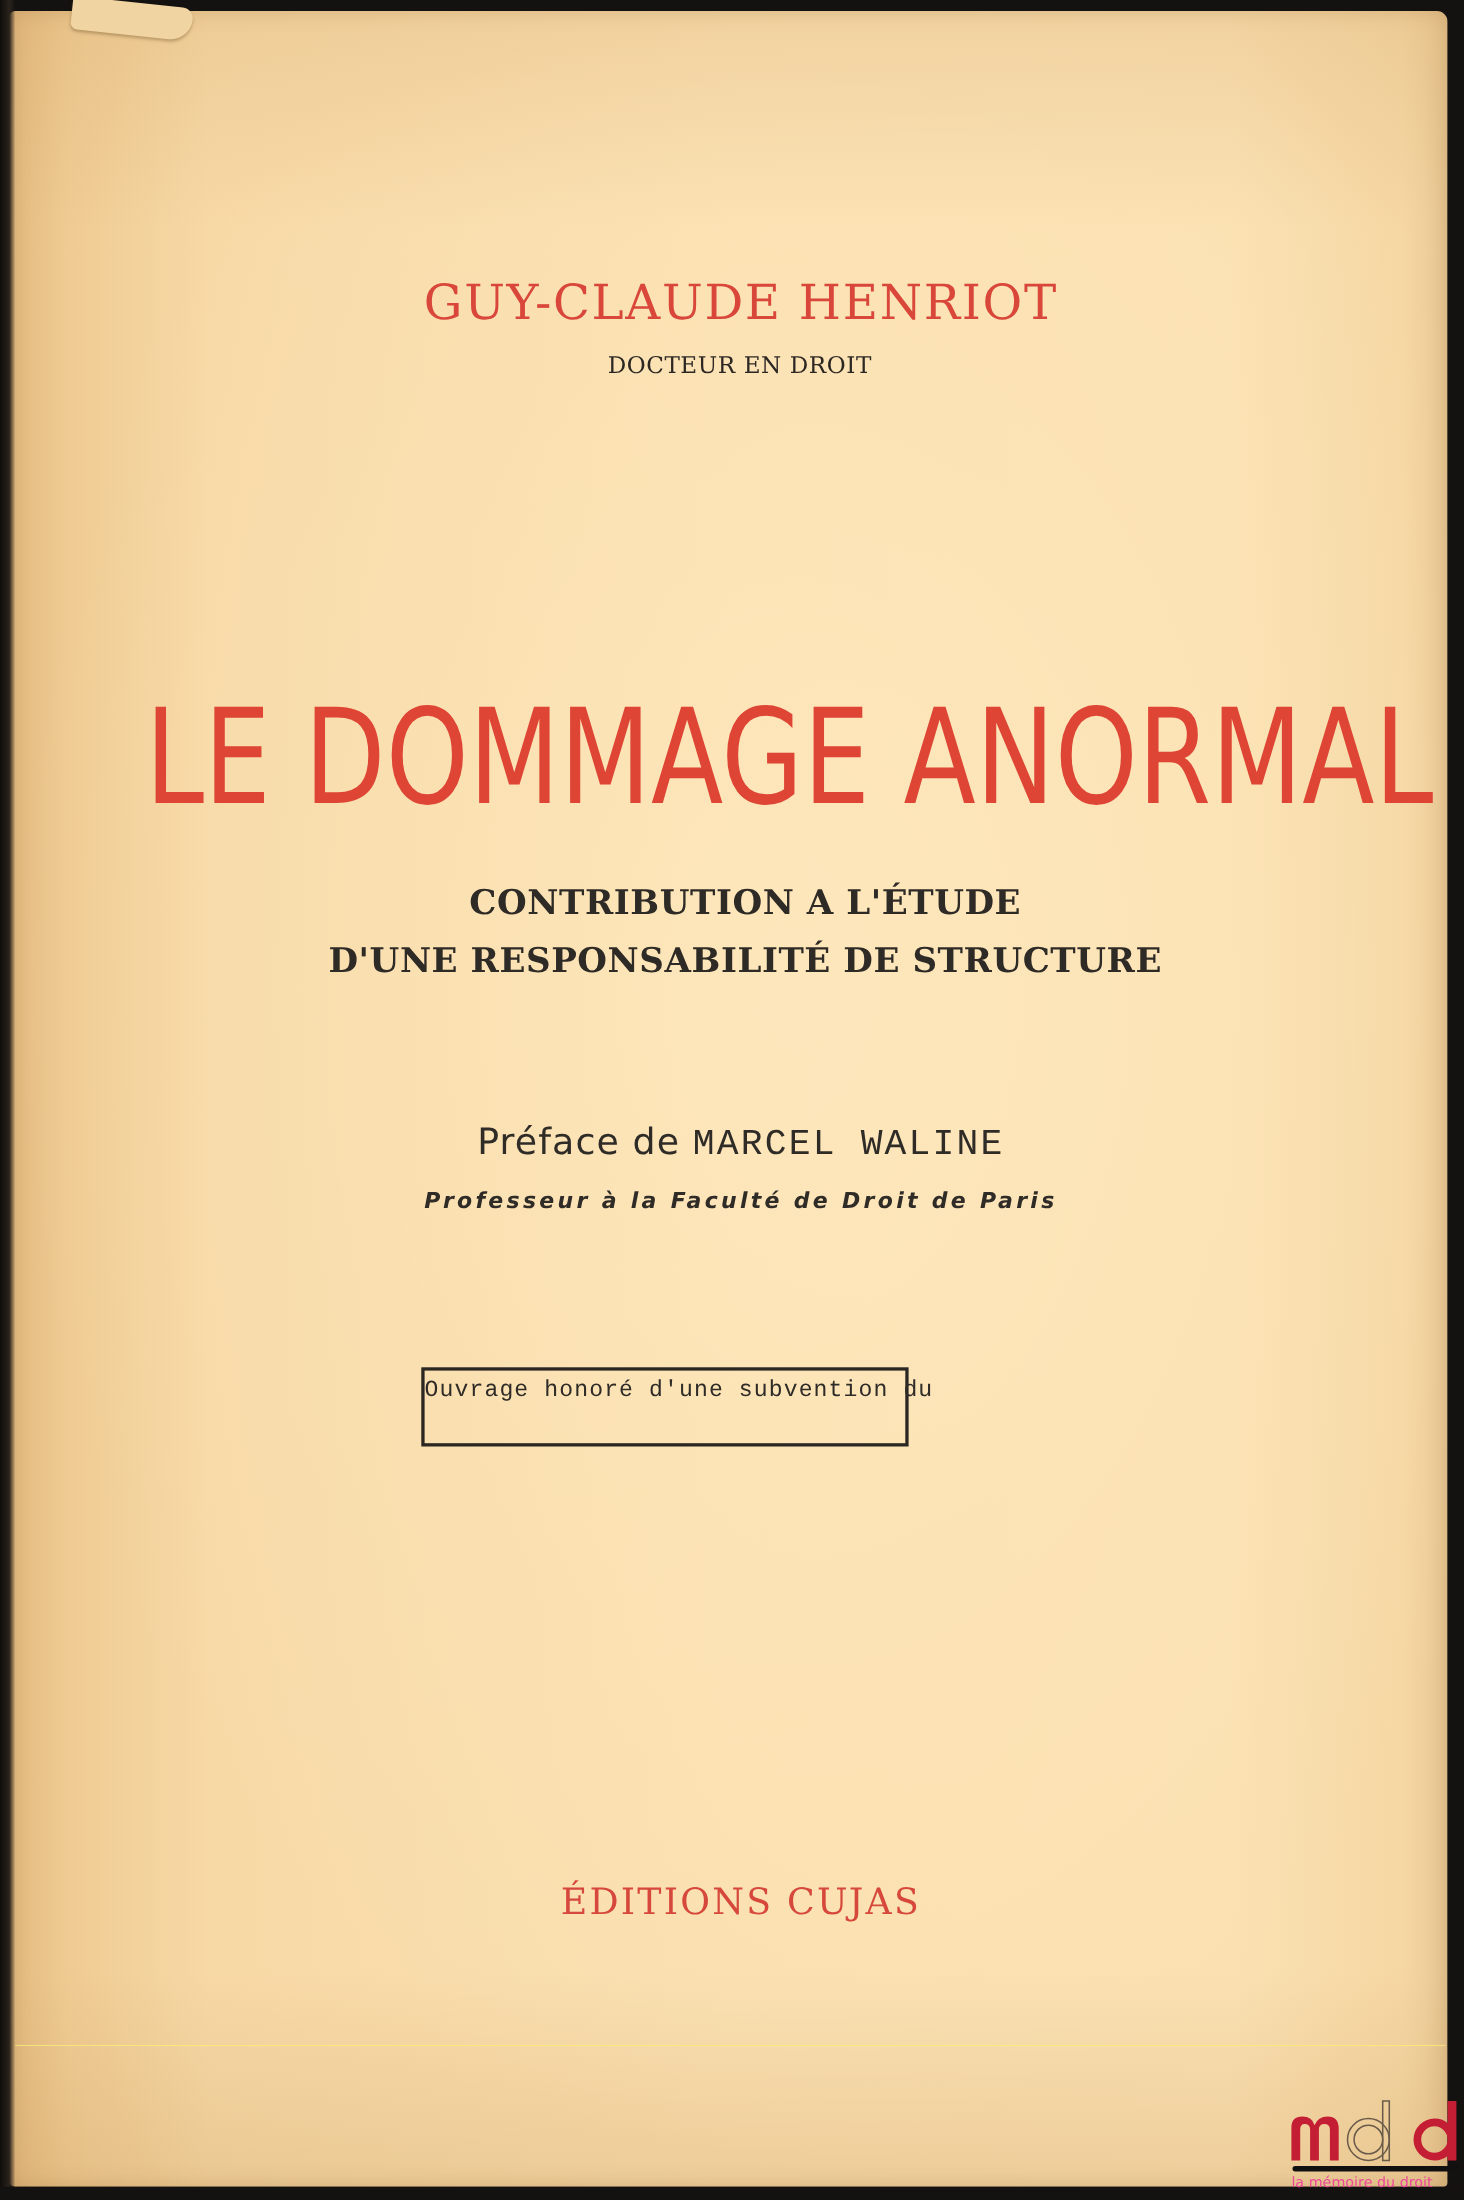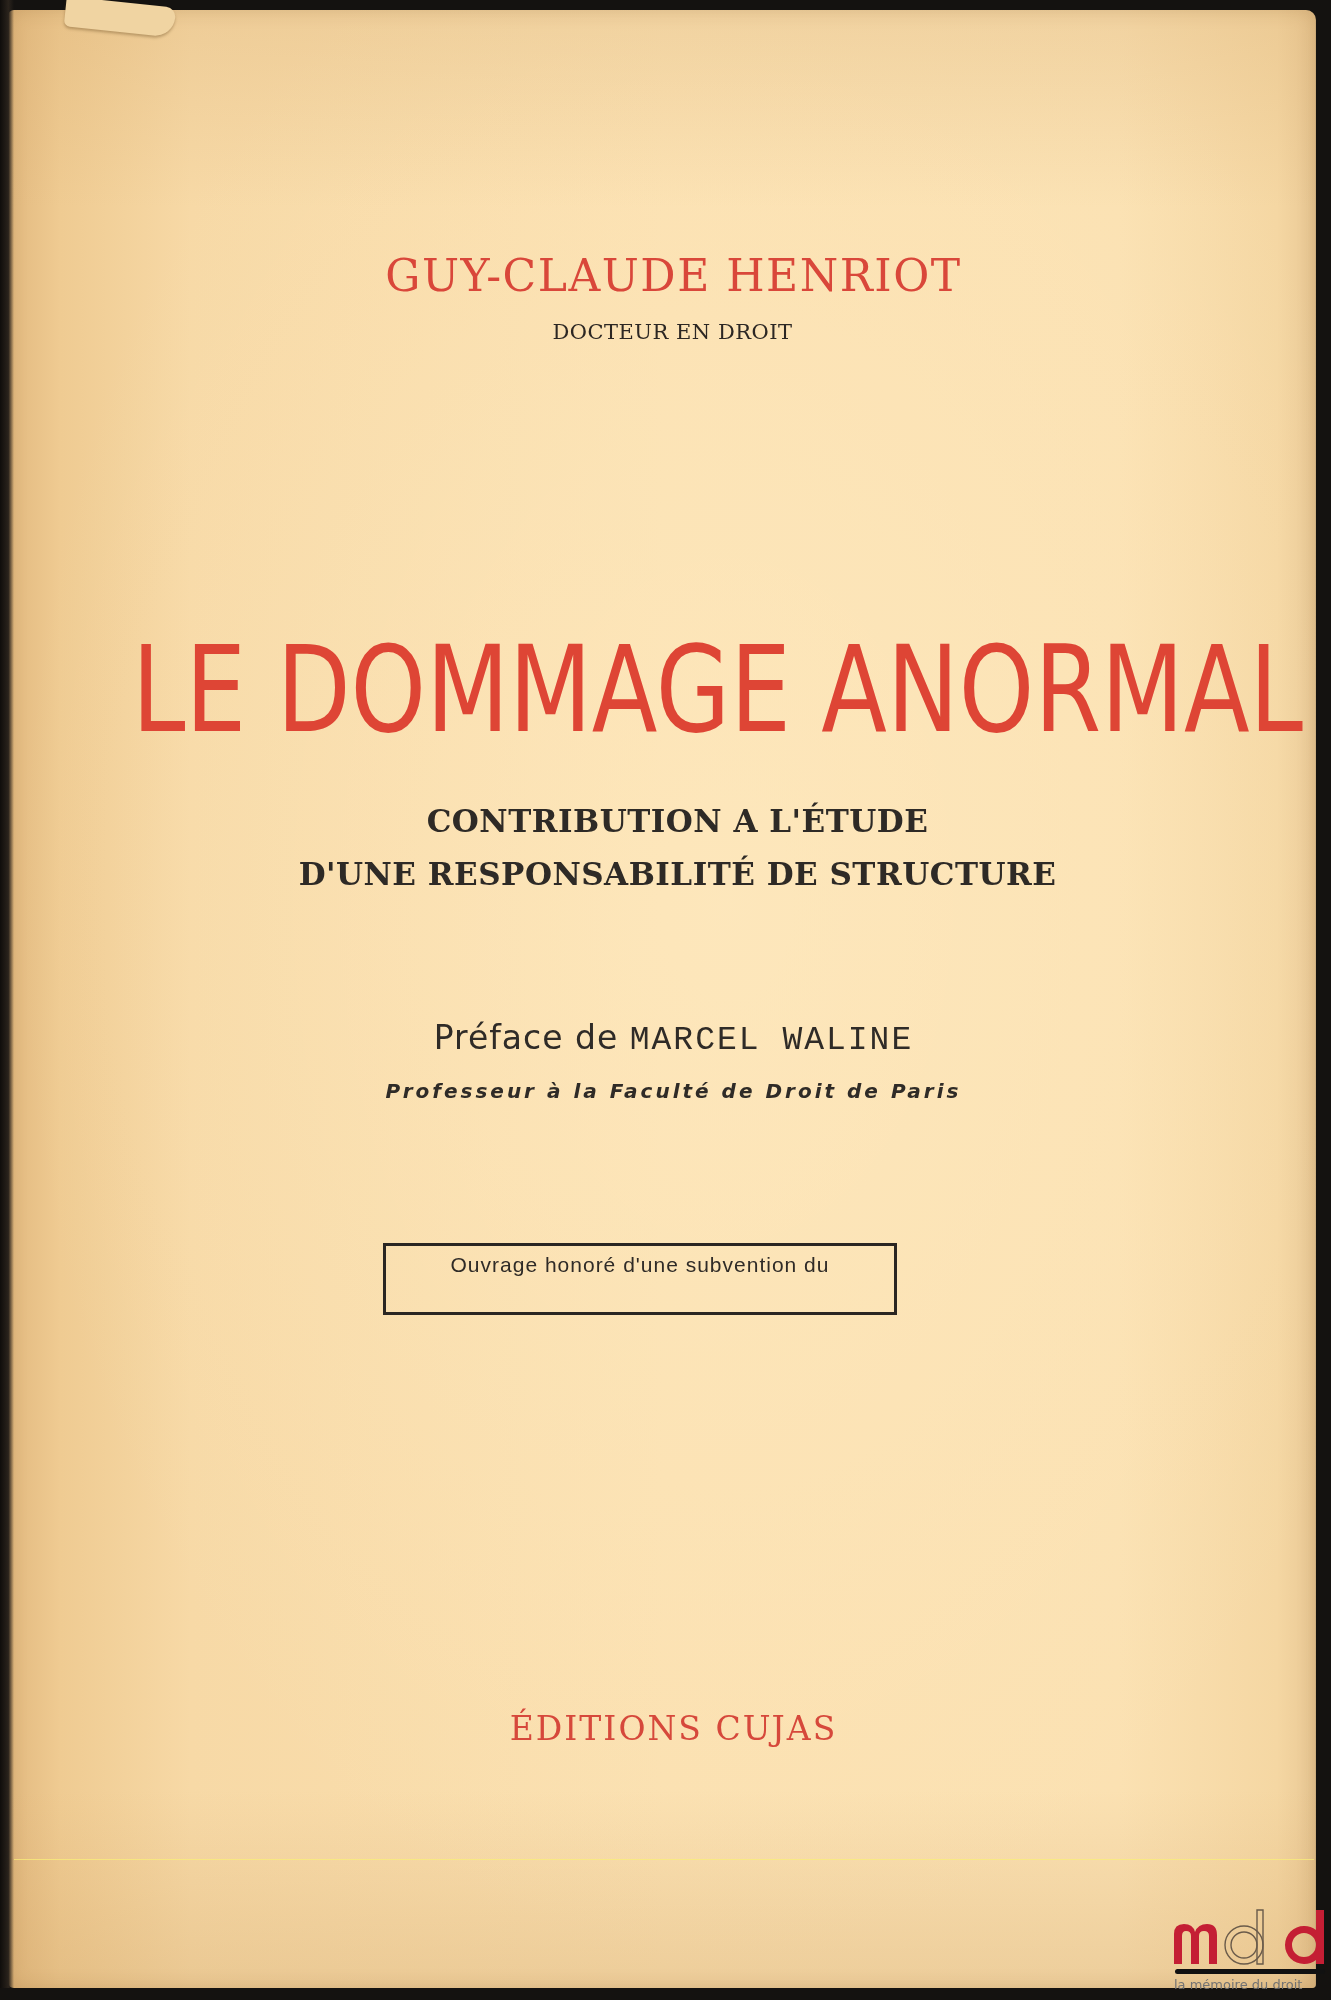--- a/index.html
+++ b/index.html
@@ -143,26 +143,26 @@
       font-style: italic;
       font-weight: bold;
       font-size: 20px;
       letter-spacing: 3px;
       color: #2f2b27;
     }
     .subsidy-box {
       position: absolute;
       left: 383px;
       top: 1243px;
-      width: 514px;
+      width: 443px;
       height: 72px;
       border: 3px solid #2a2622;
       box-sizing: border-box;
       text-align: center;
-      font-family: Liberation Sans, sans-serif;
+      font-family: Liberation Mono, monospace;
       font-size: 21px;
       line-height: 29px;
       color: #2f2b27;
       padding-top: 4px;
       letter-spacing: 1px;
     }
     .subsidy-box div { white-space: nowrap; }
     .publisher {
       top: 1709px;
       left: 8px;
@@ -194,21 +194,21 @@
       height: 5px;
       background: #111;
       border-radius: 3px;
     }
     .logo-tagline {
       position: absolute;
       left: 2px;
       top: 69px;
       font-family: "DejaVu Sans", sans-serif;
       font-size: 13px;
-      color: #737373;
+      color: #ec4899;
       white-space: nowrap;
       letter-spacing: 0px;
     }
   </style>
 </head>
 <body>
 
 <div class="cover"></div>
 <div class="torn-left"></div>
 <div class="torn-corner"></div>

